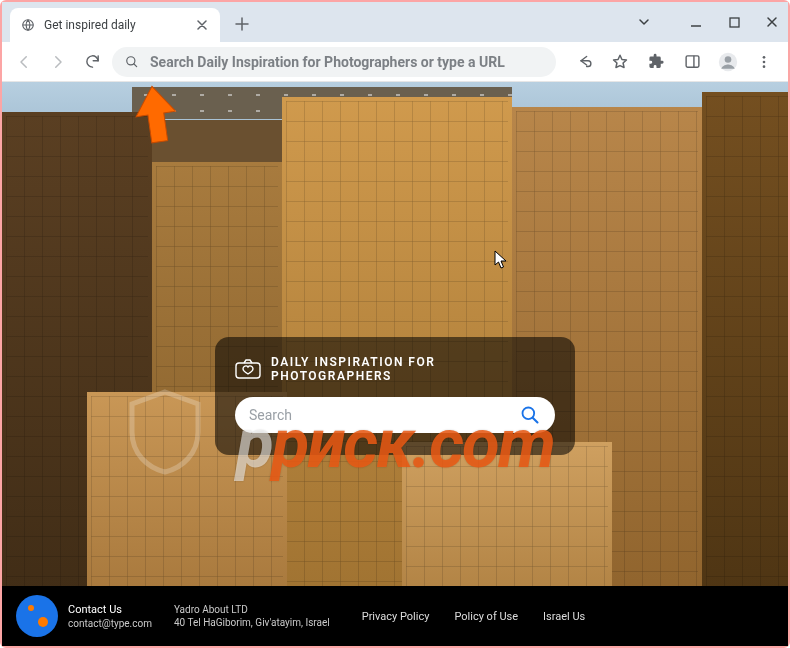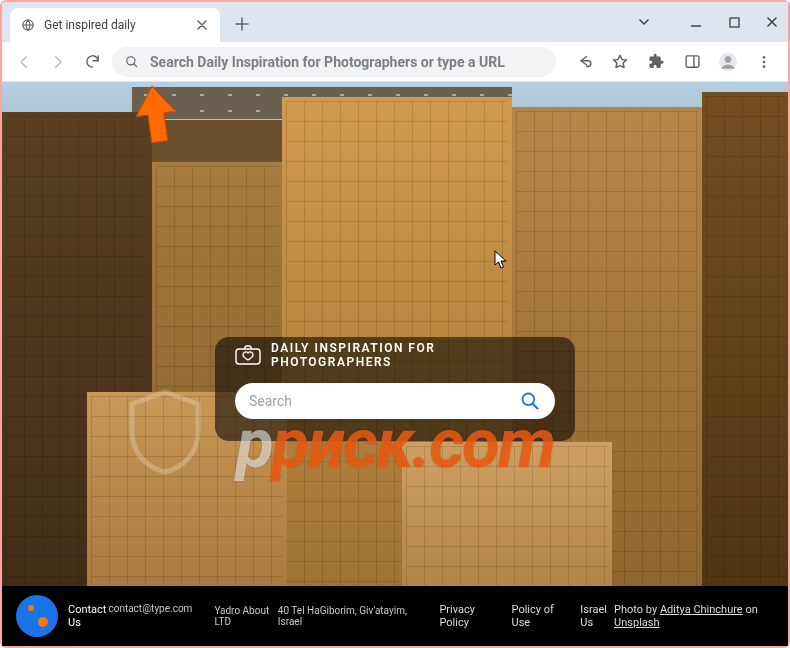--- a/index.html
+++ b/index.html
@@ -78,21 +78,21 @@
 .b5 { left: 700px; top: 10px; width: 100px; height: 560px; background: linear-gradient(#744f20, #4a3212); }
 .b6 { left: 85px; top: 310px; width: 200px; height: 280px; background: linear-gradient(#c99756, #9b6d33); }
 .b7 { left: 400px; top: 360px; width: 210px; height: 230px; background: linear-gradient(#cfa060, #a27436); }
 .roof { position: absolute; left: 130px; top: 5px; width: 380px; height: 32px; background: #6a604f; }
 .roof::after { content:""; position:absolute; inset:0; background-image: radial-gradient(#ddd 2px, transparent 2px); background-size: 28px 16px; opacity:.6; }
 
 
 .card {
   position: absolute; left: 50%; top: 255px; transform: translateX(-50%);
   width: 360px; background: rgba(0,0,0,0.55);
-  border-radius: 14px; padding: 4px 20px 22px;
+  border-radius: 14px; padding: 18px 20px 22px;
   display: flex; flex-direction: column; align-items: center;
 }
 .logo-row { display: flex; align-items: center; gap: 10px; color: #fff; letter-spacing: 1.5px; font-size: 12px; font-weight: 600; margin-bottom: 14px; }
 .cam-heart { display:flex; align-items:center; justify-content:center; }
 .searchbar {
   width: 100%; height: 36px; background: #fff; border-radius: 18px;
   display: flex; align-items: center; padding: 0 14px;
 }
 .searchbar input {
   flex: 1; border: none; outline: none; font-size: 14px; background: transparent; color: #333;
@@ -114,23 +114,23 @@
   position: absolute; left: 0; right: 0; bottom: 0; height: 60px;
   background: #000; color: #c9c9c9; font-size: 10px;
   display: flex; align-items: center; padding: 0 14px;
 }
 .footer .bubble {
   width: 42px; height: 42px; border-radius: 50%; background: #1a73e8;
   margin-right: 10px; position: relative; flex-shrink: 0;
 }
 .footer .bubble::before { content:""; position:absolute; left:12px; top:10px; width:6px; height:6px; background:#ff7a00; border-radius:50%; }
 .footer .bubble::after  { content:""; position:absolute; left:22px; top:22px; width:10px; height:10px; background:#ff7a00; border-radius:50%; }
-.footer .col { display:flex; flex-direction:row; gap:2px; margin-right: 22px; }
+.footer .col { display:flex; flex-direction:column; gap:2px; margin-right: 22px; }
 .footer .col .hd { font-size: 11px; color: #fff; }
-.footer .mid-links { display:flex; gap:18px; color:#ddd; font-size:11px; margin-left: 10px; }
+.footer .mid-links { display:flex; gap:25px; color:#ddd; font-size:11px; margin-left: 10px; }
 .footer .credit { margin-left: auto; font-size: 11px; color: #ddd; }
 .footer .credit u { text-decoration: underline; cursor: pointer; }
 
 
 .wm {
   position: absolute; left: 50%; top: 64%; transform: translate(-50%, -50%);
   font-size: 69px; font-weight: 700; font-style: italic;
   font-family: Georgia, 'Times New Roman', serif;
   color: rgba(255,255,255,0.55);
   text-shadow: 0 0 2px rgba(0,0,0,.2);
@@ -322,19 +322,16 @@
       </div>
       <div class="col">
         <span>Yadro About LTD</span>
         <span>40 Tel HaGiborim, Giv'atayim, Israel</span>
       </div>
       <div class="mid-links">
         <span>Privacy Policy</span>
         <span>Policy of Use</span>
         <span>Israel Us</span>
       </div>
-      <div class="credit">
-        <span>Photo by </span><u>Aditya Chinchure</u><span> on </span><u>Unsplash</u>
-      </div>
     </div>
 
   </div>
 </div>
 
 </body></html>

